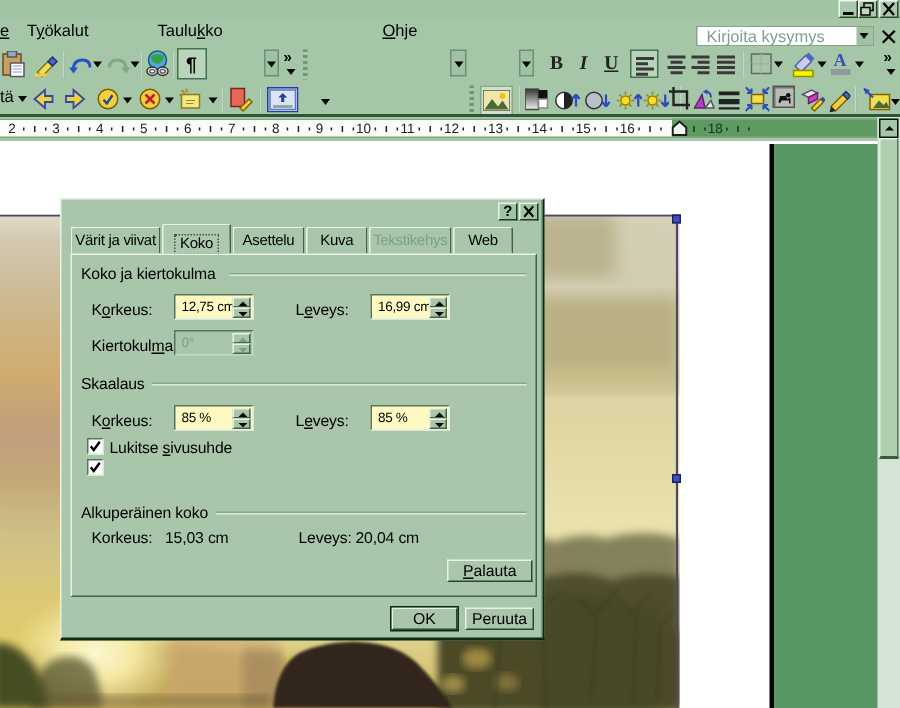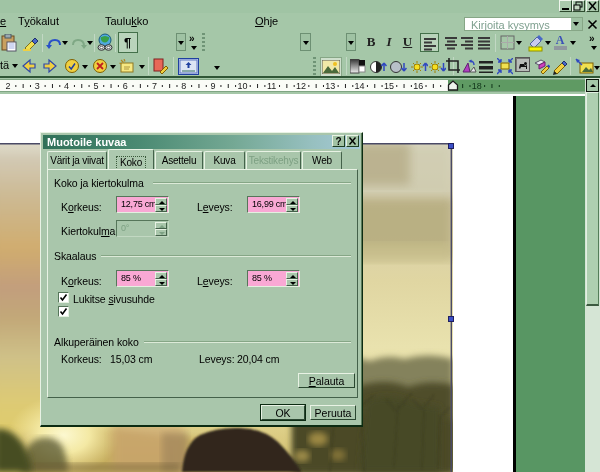--- a/index.html
+++ b/index.html
@@ -12,21 +12,21 @@
 .combo { position:absolute; height:20px; background:#fff; border:1px solid #7d9a7d; border-top-color:#5f805f; border-left-color:#5f805f; border-right-color:#dcead9; border-bottom-color:#dcead9; font-size:12px;margin-top:42px; }
 .combo .txt { position:absolute; left:4px; top:3px; white-space:nowrap; }
 .dda { position:absolute; width:0; height:0; border-left:3px solid transparent; border-right:3px solid transparent; border-top:4px solid #000; }
 .sep { position:absolute; top:3px; width:1px; height:18px; background:#5f8766; border-right:1px solid #c2d8c4; }
 
 #dlg { position:absolute; left:40px; top:132px; width:323px; height:295px; background:#a9c6ab; border-top:1px solid #e8f2e4; border-left:1px solid #e8f2e4; border-right:1px solid #0c2b12; border-bottom:2px solid #0c2b12; box-shadow: -1px 0 0 #5a7a5a inset; }
 #dlgtitle { position:absolute; left:2px; top:2px; right:2px; height:14px; background:linear-gradient(to right,#2f7058,#4a8a72 30%,#74a894 60%,#97c0c0 85%,#a6cad8); color:#fff; font-weight:bold; font-size:11px; line-height:14px; padding-left:4px; }
 .capbtn { position:absolute; top:2px; width:13px; height:12px; background:#a2c2a4; border-top:1px solid #e8f2e4; border-left:1px solid #e8f2e4; border-right:1px solid #1d3d22; border-bottom:1px solid #1d3d22; text-align:center; font-size:10px; font-weight:bold; line-height:11px; color:#000; }
 .tab { position:absolute; top:18px; height:18px; letter-spacing:-0.2px; overflow:hidden; background:#a9c6ab; border-top:1px solid #e8f2e4; border-left:1px solid #e8f2e4; border-right:1px solid #44614a; border-top-left-radius:2px; border-top-right-radius:2px; text-align:center; font-size:10px; line-height:17px; }
 .grpline { position:absolute; height:2px; border-top:1px solid #86a686; border-bottom:1px solid #dcead8; }
-.field { position:absolute; width:53px; height:17px; background:#f9a8d4; border-top:1px solid #56765a; border-left:1px solid #56765a; border-right:1px solid #e4f0e0; border-bottom:1px solid #e4f0e0; font-size:9px; letter-spacing:-0.2px; }
+.field { position:absolute; width:53px; height:17px; background:#fef9c3; border-top:1px solid #56765a; border-left:1px solid #56765a; border-right:1px solid #e4f0e0; border-bottom:1px solid #e4f0e0; font-size:9px; letter-spacing:-0.2px; }
 .field .t { position:absolute; left:4px; top:2px; }
 .spin { position:absolute; right:1px; top:1px; width:12px; height:13px; }
 .spin .u,.spin .d { position:absolute; left:0; width:12px; height:7px; background:#a9c6ab; border-top:1px solid #e8f2e4; border-left:1px solid #e8f2e4; border-right:1px solid #44614a; border-bottom:1px solid #44614a; }
 .spin .u{top:0}.spin .d{top:7px}
 .arr-u { position:absolute; left:3px; top:2px; width:0; height:0; border-left:3px solid transparent; border-right:3px solid transparent; border-bottom:3px solid #000; }
 .arr-d { position:absolute; left:3px; top:2px; width:0; height:0; border-left:3px solid transparent; border-right:3px solid transparent; border-top:3px solid #000; }
 .cb { position:absolute; width:11px; height:11px; background:#fff; border-top:1px solid #56765a; border-left:1px solid #56765a; border-right:1px solid #e4f0e0; border-bottom:1px solid #e4f0e0; }
 .btn { position:absolute; background:#a9c6ab; border-top:1px solid #e8f2e4; border-left:1px solid #e8f2e4; border-right:1px solid #2a4730; border-bottom:1px solid #2a4730; text-align:center; font-size:10.5px; }
 .lbl { position:absolute; white-space:nowrap; font-size:10.5px; letter-spacing:-0.1px; }
 u { text-decoration:underline; }
@@ -477,21 +477,20 @@
   </g>
 
   <path d="M0,0.7 l452,0" stroke="#4a4a66" stroke-width="1.4" fill="none"></path>
   <path d="M451.3,0 l0,329" stroke="#4a4a66" stroke-width="1.4" fill="none"></path>
 </svg>
 
 <div class="abs" style="left:448px;top:143px;width:6px;height:6px;background:#3c50c8;border:1px solid #202060;"></div>
 <div class="abs" style="left:448px;top:316px;width:6px;height:6px;background:#3c50c8;border:1px solid #202060;"></div>
 
 <div id="dlg">
-  <div id="dlgtitle">Muotoile kuvaa</div>
   <div class="capbtn" style="left:291px;">?</div>
   <div class="capbtn" style="left:305px;">
       <svg width="11" height="10" style="position:absolute;left:0;top:0">
         <path d="M2.5,1.5 l6,7 M8.5,1.5 l-6,7" stroke="#000" stroke-width="1.4"></path>
       </svg>
     </div>
 
   <div class="tab" style="left:6px;width:60px;">Värit ja viivat</div>
   <div class="tab" style="left:67px;top:16px;height:20px;width:46px;z-index:3;background:#adc9af;"><span style="display:inline-block;border:1px dotted #3a5a3a;padding:0 3px;line-height:12px;margin-top:6px;">Koko</span></div>
   <div class="tab" style="left:114px;width:48px;">Asettelu</div>

